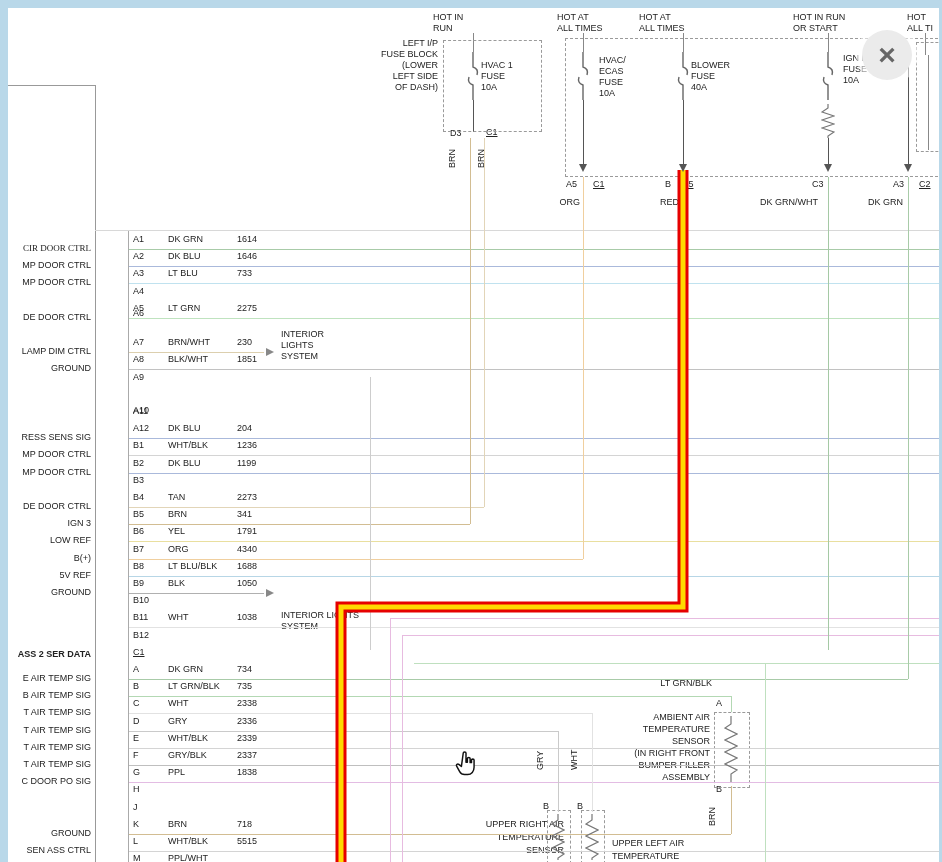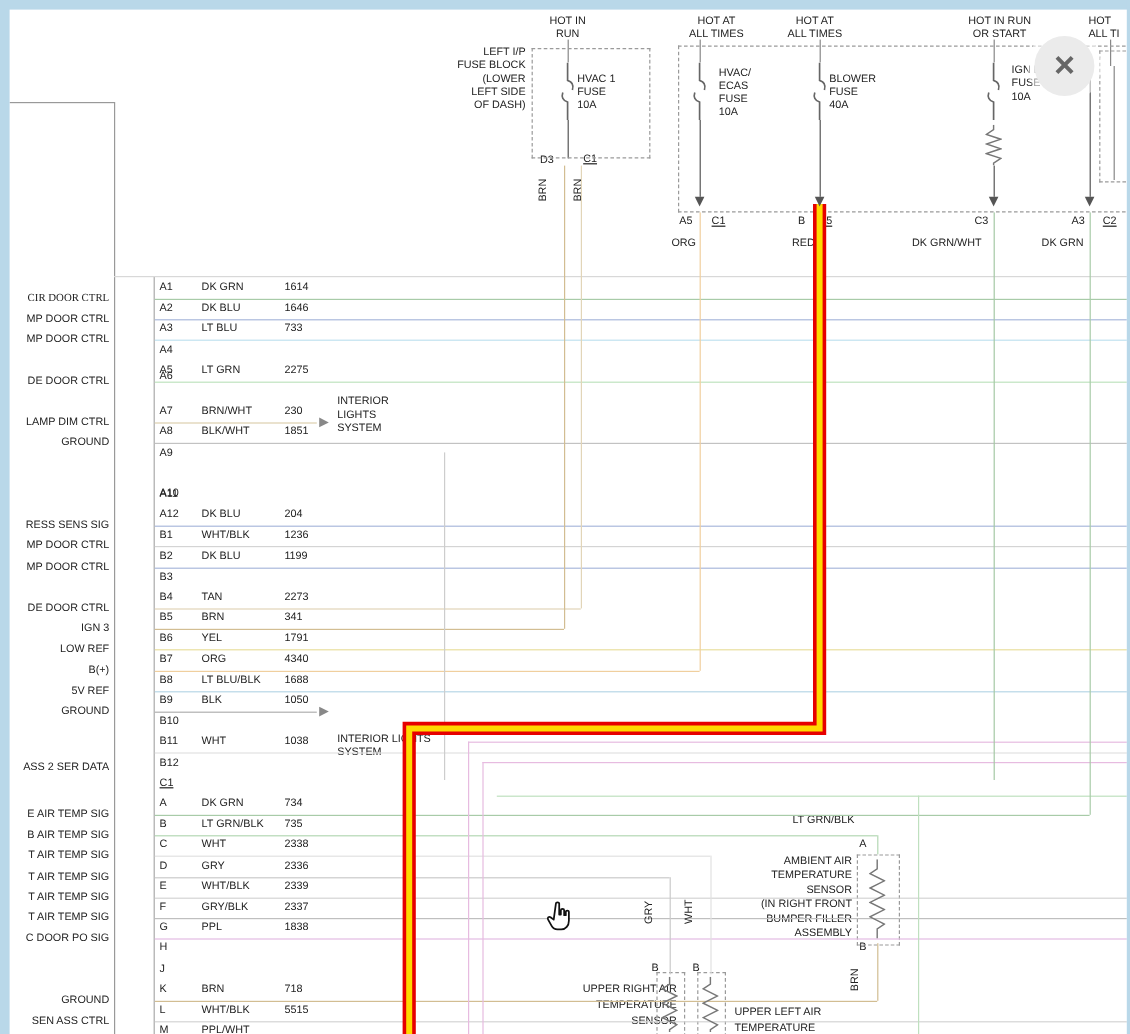--- a/index.html
+++ b/index.html
@@ -1,21 +1,21 @@
 <!DOCTYPE html>
 <html><head>
 <meta charset="utf-8">
 <style>
   html,body{margin:0;padding:0;background:#fff;}
   .stage{position:relative;width:942px;height:862px;background:#ffffff;overflow:hidden;
          font-family:"Liberation Sans",sans-serif;color:#222;}
   .lbl{position:absolute;font-size:9px;line-height:11px;color:#222;}
   .ml{white-space:pre-line;}
   .r{text-align:right;}
-  .c{text-align:center;}
+  .c{text-align:left;}
   .u{text-decoration:underline;}
   .hline,.vline{position:absolute;background:#999;}
   .hline{height:1px;}
   .vline{width:1px;}
   .hwire{position:absolute;height:1px;z-index:2;}
   .vwire{position:absolute;width:1px;z-index:3;}
   .dash{position:absolute;border:1px dashed #9a9a9a;z-index:1;}
   .pin-row{position:absolute;left:133px;white-space:nowrap;font-size:9px;height:11px;line-height:11px;z-index:2;}
   .pp{display:inline-block;width:35px;}
   .pc{display:inline-block;width:69px;}
@@ -219,21 +219,21 @@
       <div class="mod-lbl" style="top: 363.4px;">GROUND</div>
       <div class="mod-lbl" style="top: 432.2px;">RESS SENS SIG</div>
       <div class="mod-lbl" style="top: 449.4px;">MP DOOR CTRL</div>
       <div class="mod-lbl" style="top: 466.6px;">MP DOOR CTRL</div>
       <div class="mod-lbl" style="top: 501px;">DE DOOR CTRL</div>
       <div class="mod-lbl" style="top: 518.2px;">IGN 3</div>
       <div class="mod-lbl" style="top: 535.4px;">LOW REF</div>
       <div class="mod-lbl" style="top: 552.6px;">B(+)</div>
       <div class="mod-lbl" style="top: 569.8px;">5V REF</div>
       <div class="mod-lbl" style="top: 587px;">GROUND</div>
-      <div class="mod-lbl" style="top: 634px;">ASS 2 SER DATA</div>
+      <div class="mod-lbl" style="top: 649px; font-weight: bold;">ASS 2 SER DATA</div>
       <div class="mod-lbl" style="top: 673px;">E AIR TEMP SIG</div>
       <div class="mod-lbl" style="top: 690.2px;">B AIR TEMP SIG</div>
       <div class="mod-lbl" style="top: 707.4px;">T AIR TEMP SIG</div>
       <div class="mod-lbl" style="top: 724.6px;">T AIR TEMP SIG</div>
       <div class="mod-lbl" style="top: 741.8px;">T AIR TEMP SIG</div>
       <div class="mod-lbl" style="top: 759px;">T AIR TEMP SIG</div>
       <div class="mod-lbl" style="top: 776.2px;">C DOOR PO SIG</div>
       <div class="mod-lbl" style="top: 827.8px;">GROUND</div>
       <div class="mod-lbl" style="top: 845px;">SEN ASS CTRL</div>
     </div>

